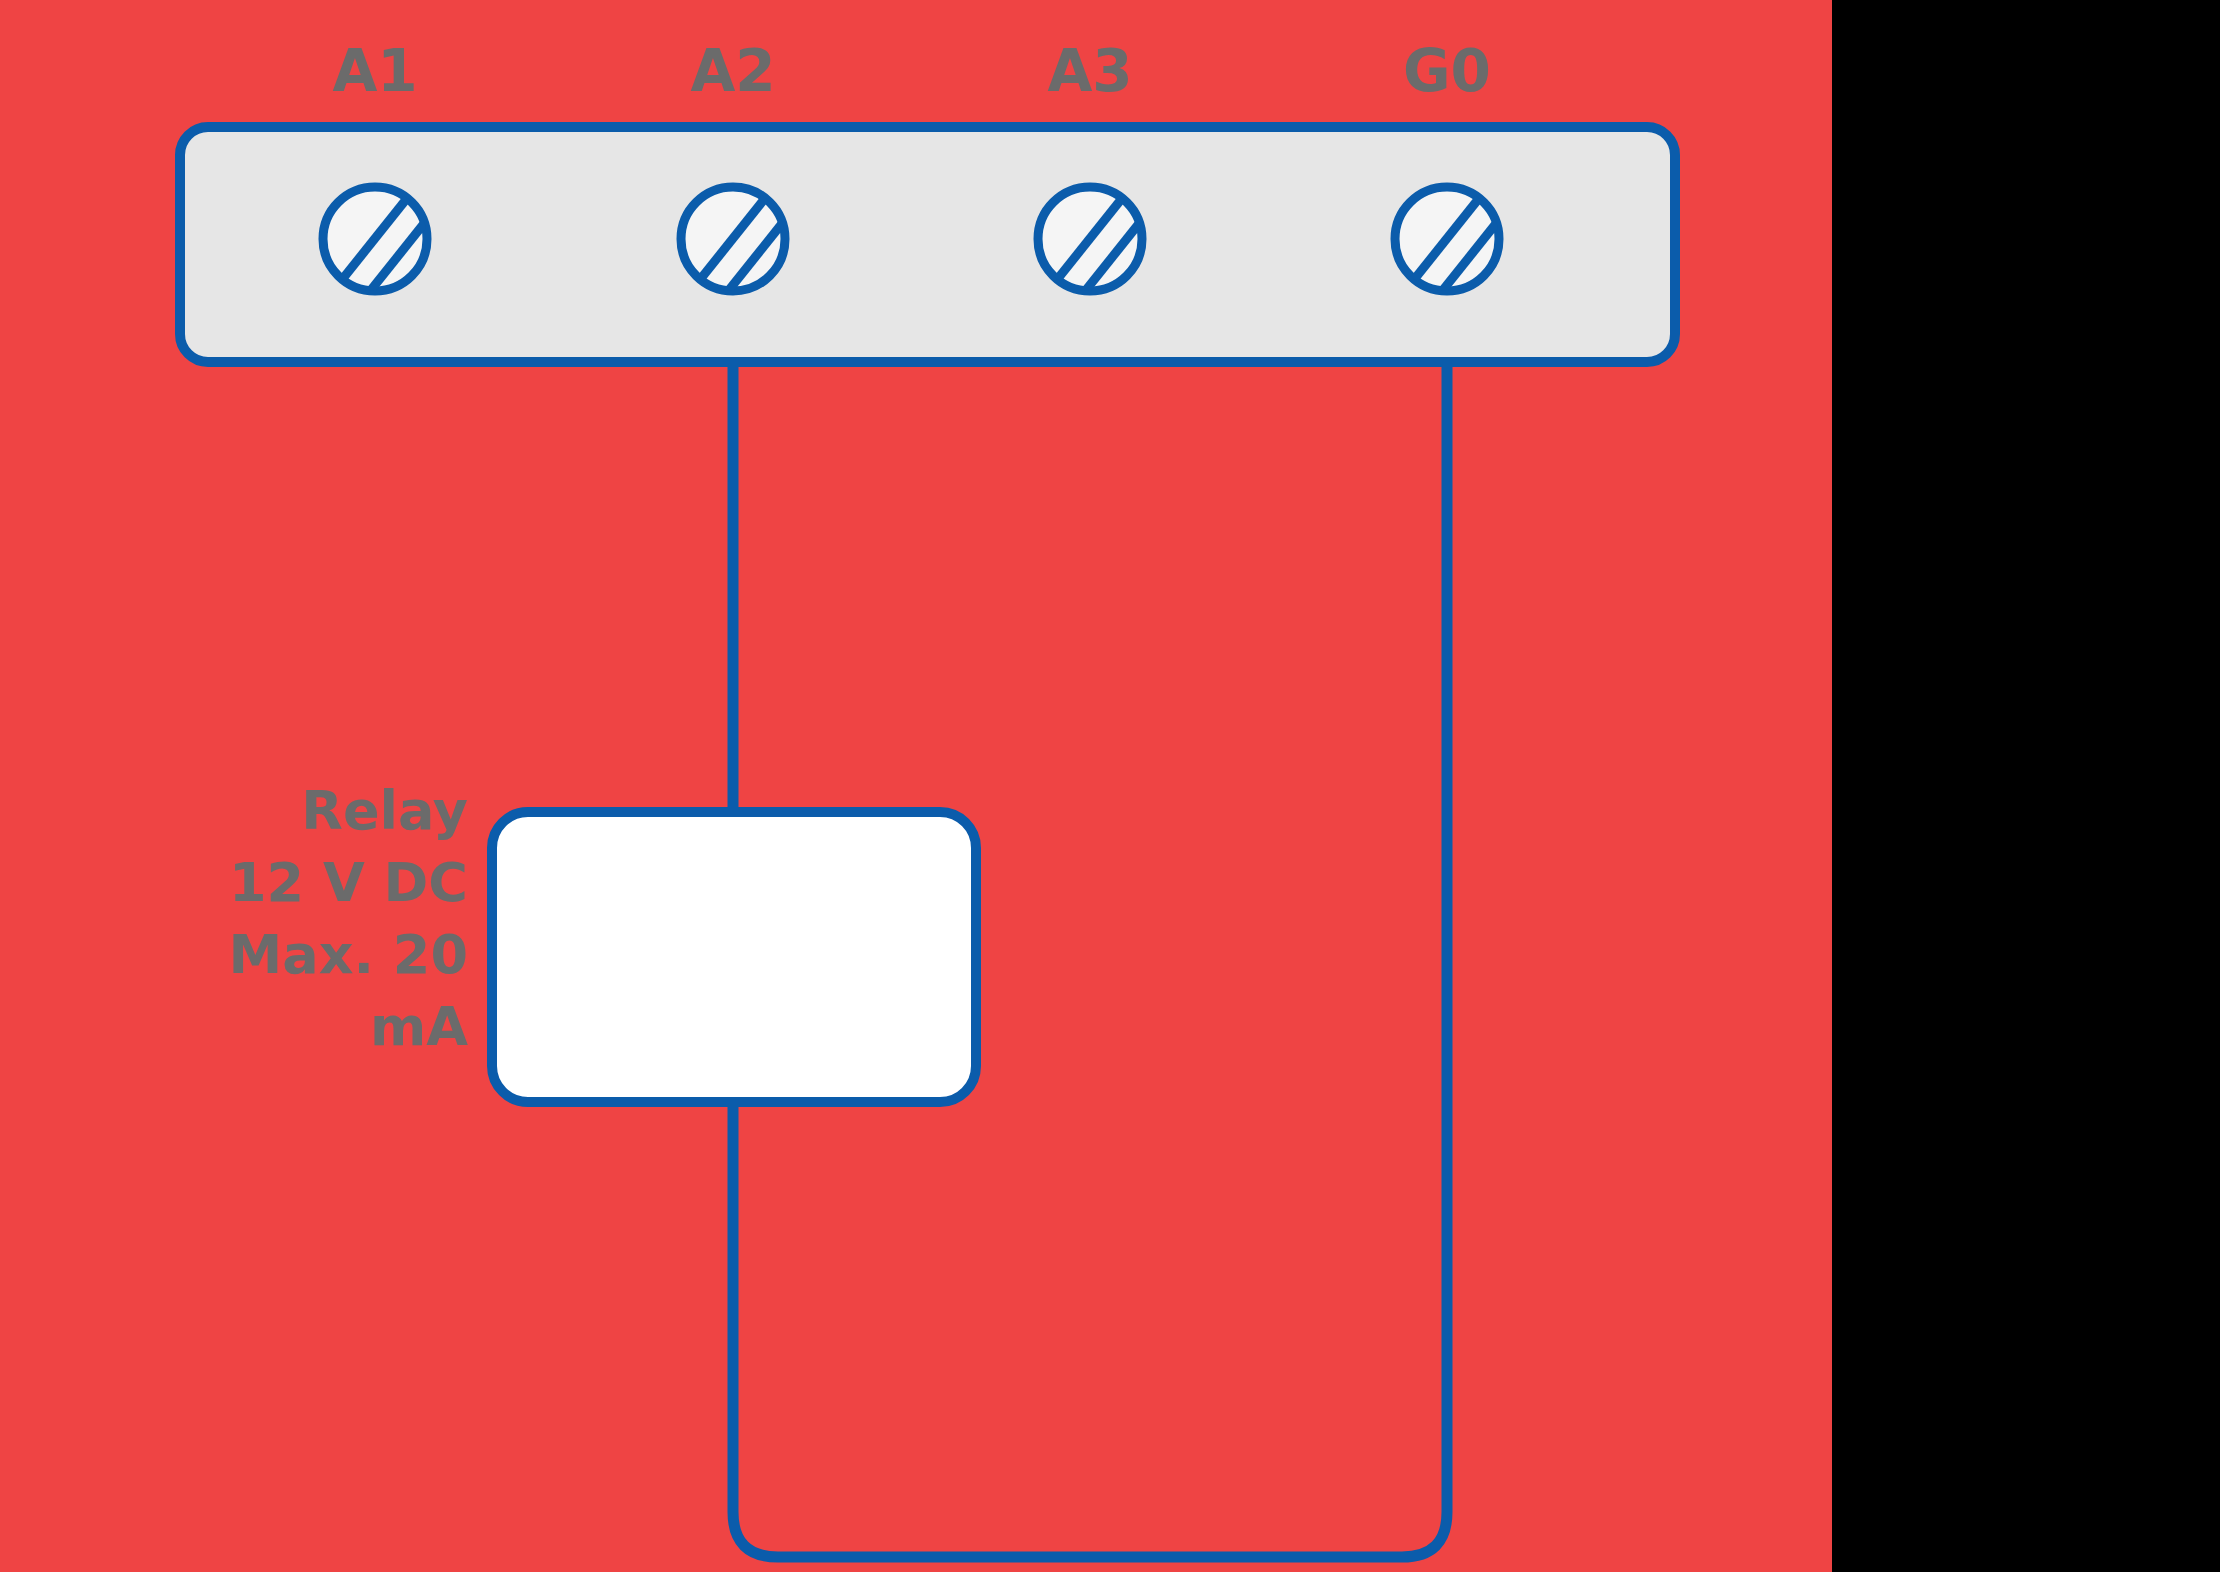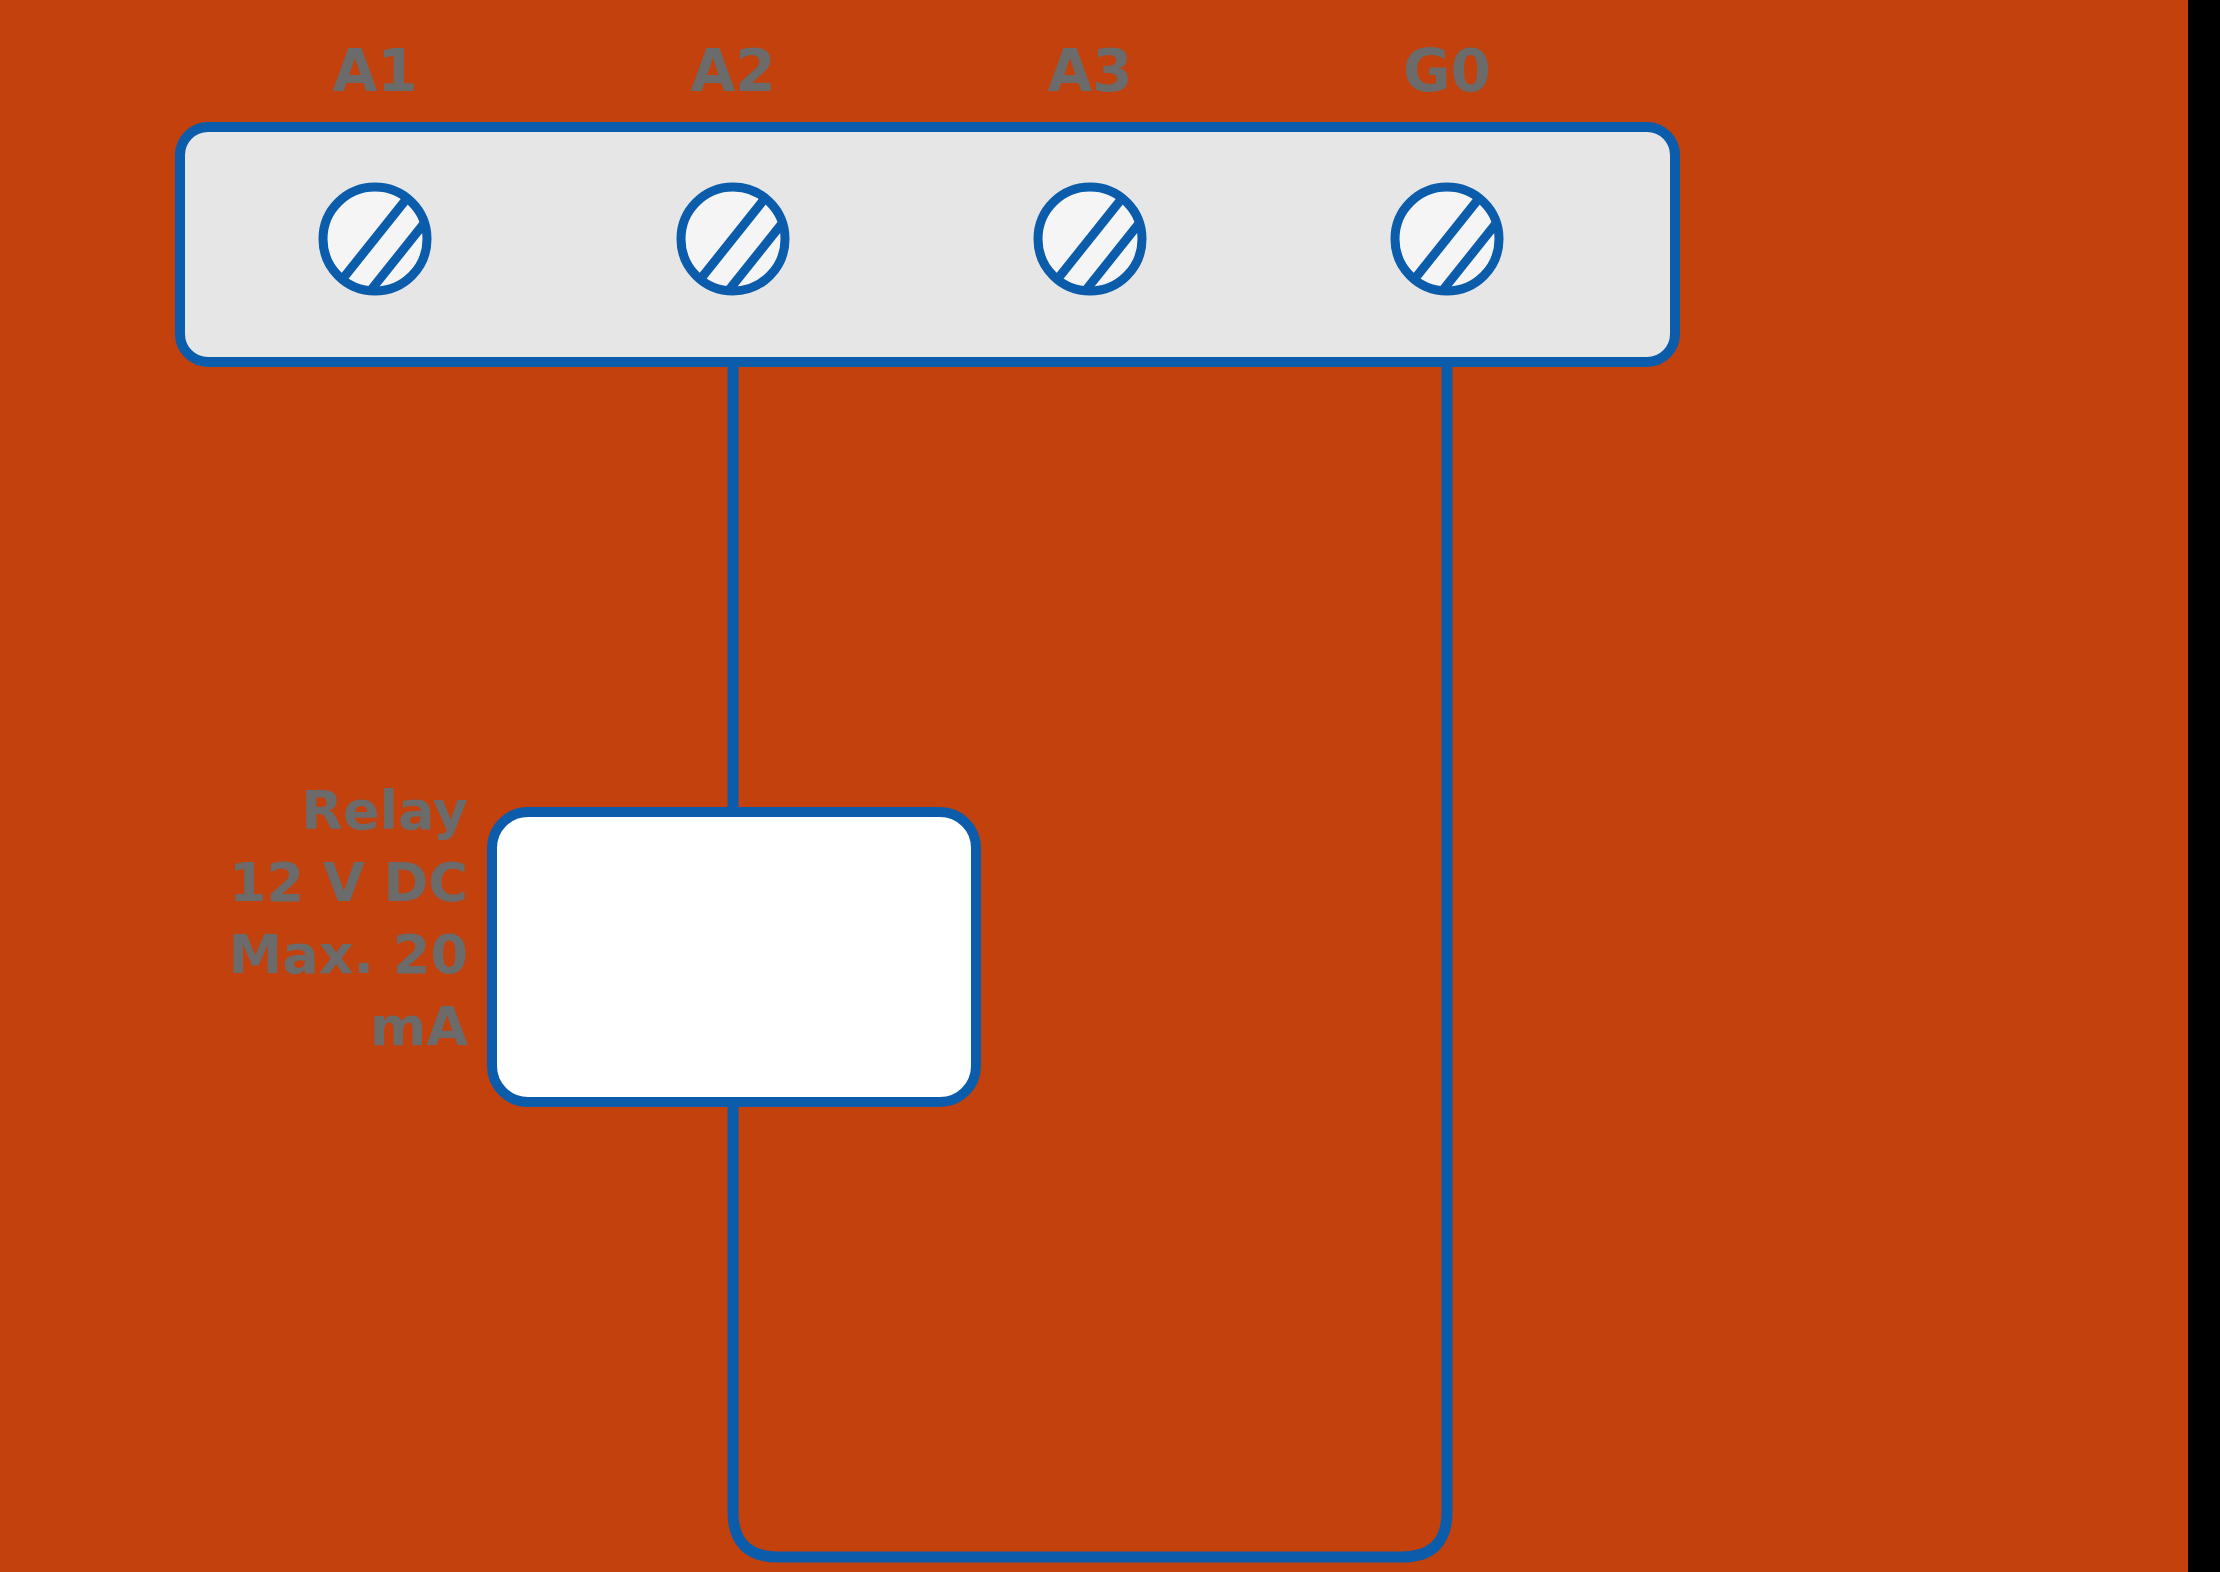--- a/index.html
+++ b/index.html
@@ -8,23 +8,23 @@
     background: #000000;
   }
   body {
     width: 2220px;
     height: 1572px;
     overflow: hidden;
     font-family: "DejaVu Sans", "Liberation Sans", sans-serif;
   }
   #stage {
     position: relative;
-    width: 2188px;
+    width: 1832px;
     height: 1572px;
-    background: #c2410c;
+    background: #ef4444;
   }
   #diagram-svg {
     position: absolute;
     left: 0;
     top: 0;
     width: 2220px;
     height: 1572px;
     display: block;
   }
   .terminal-label {

